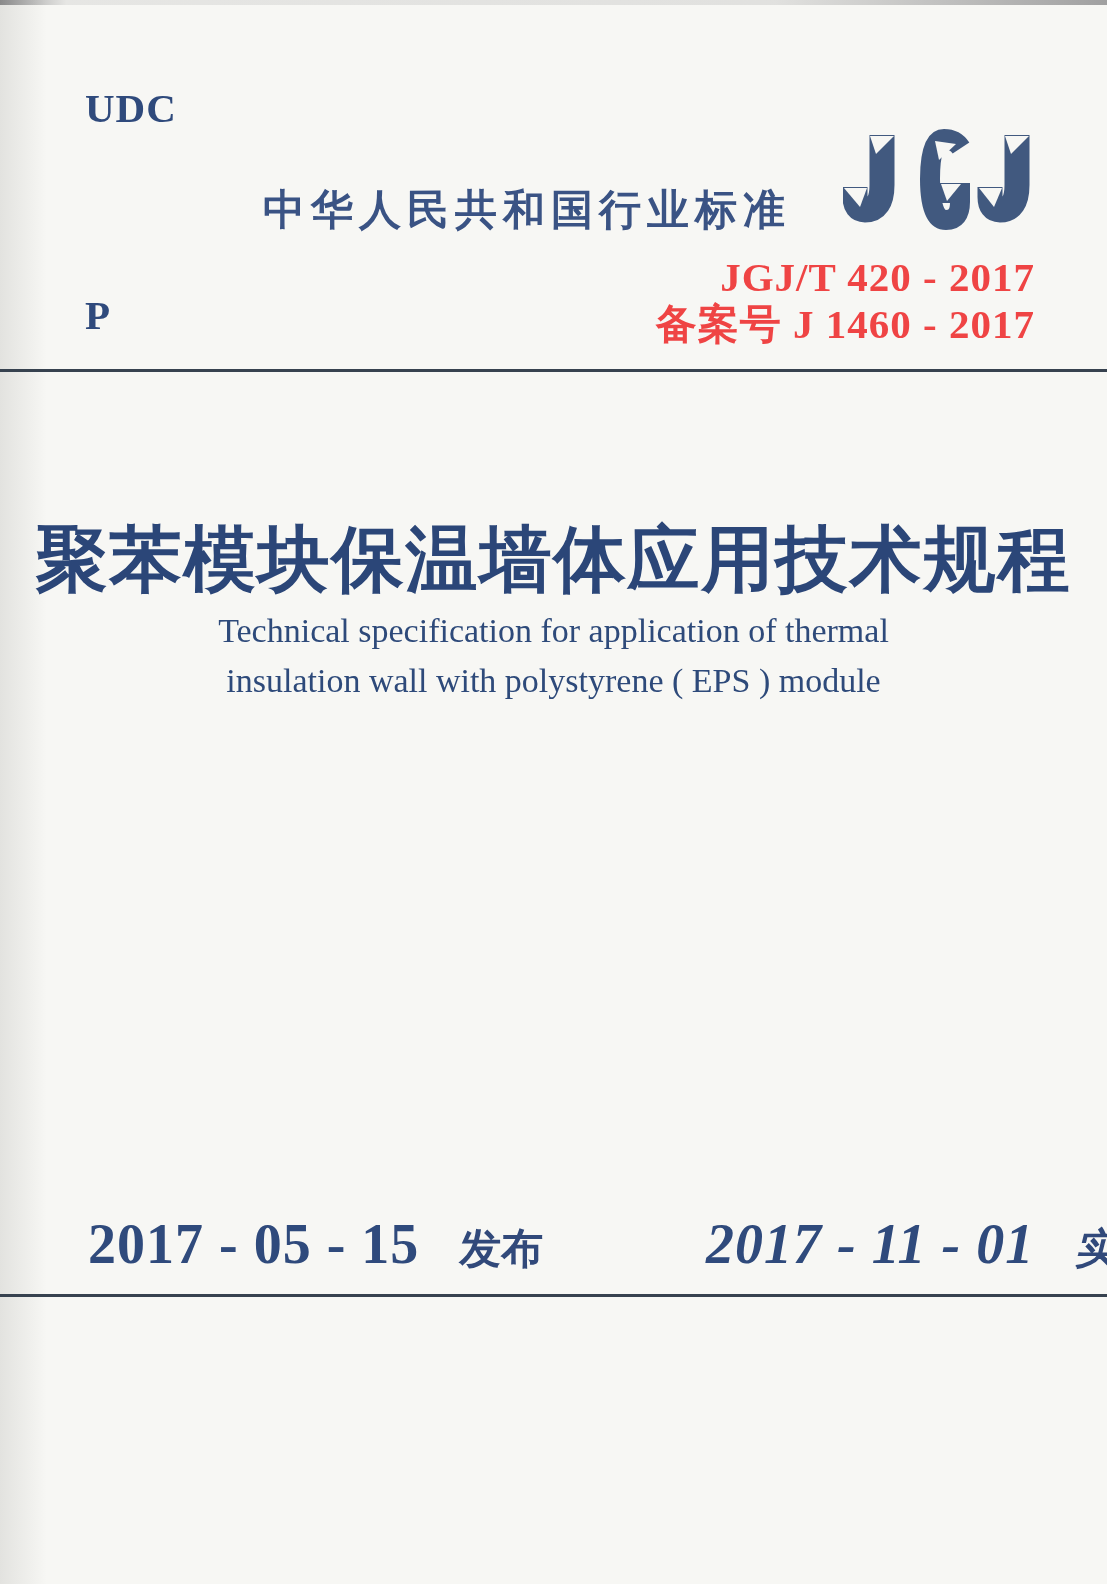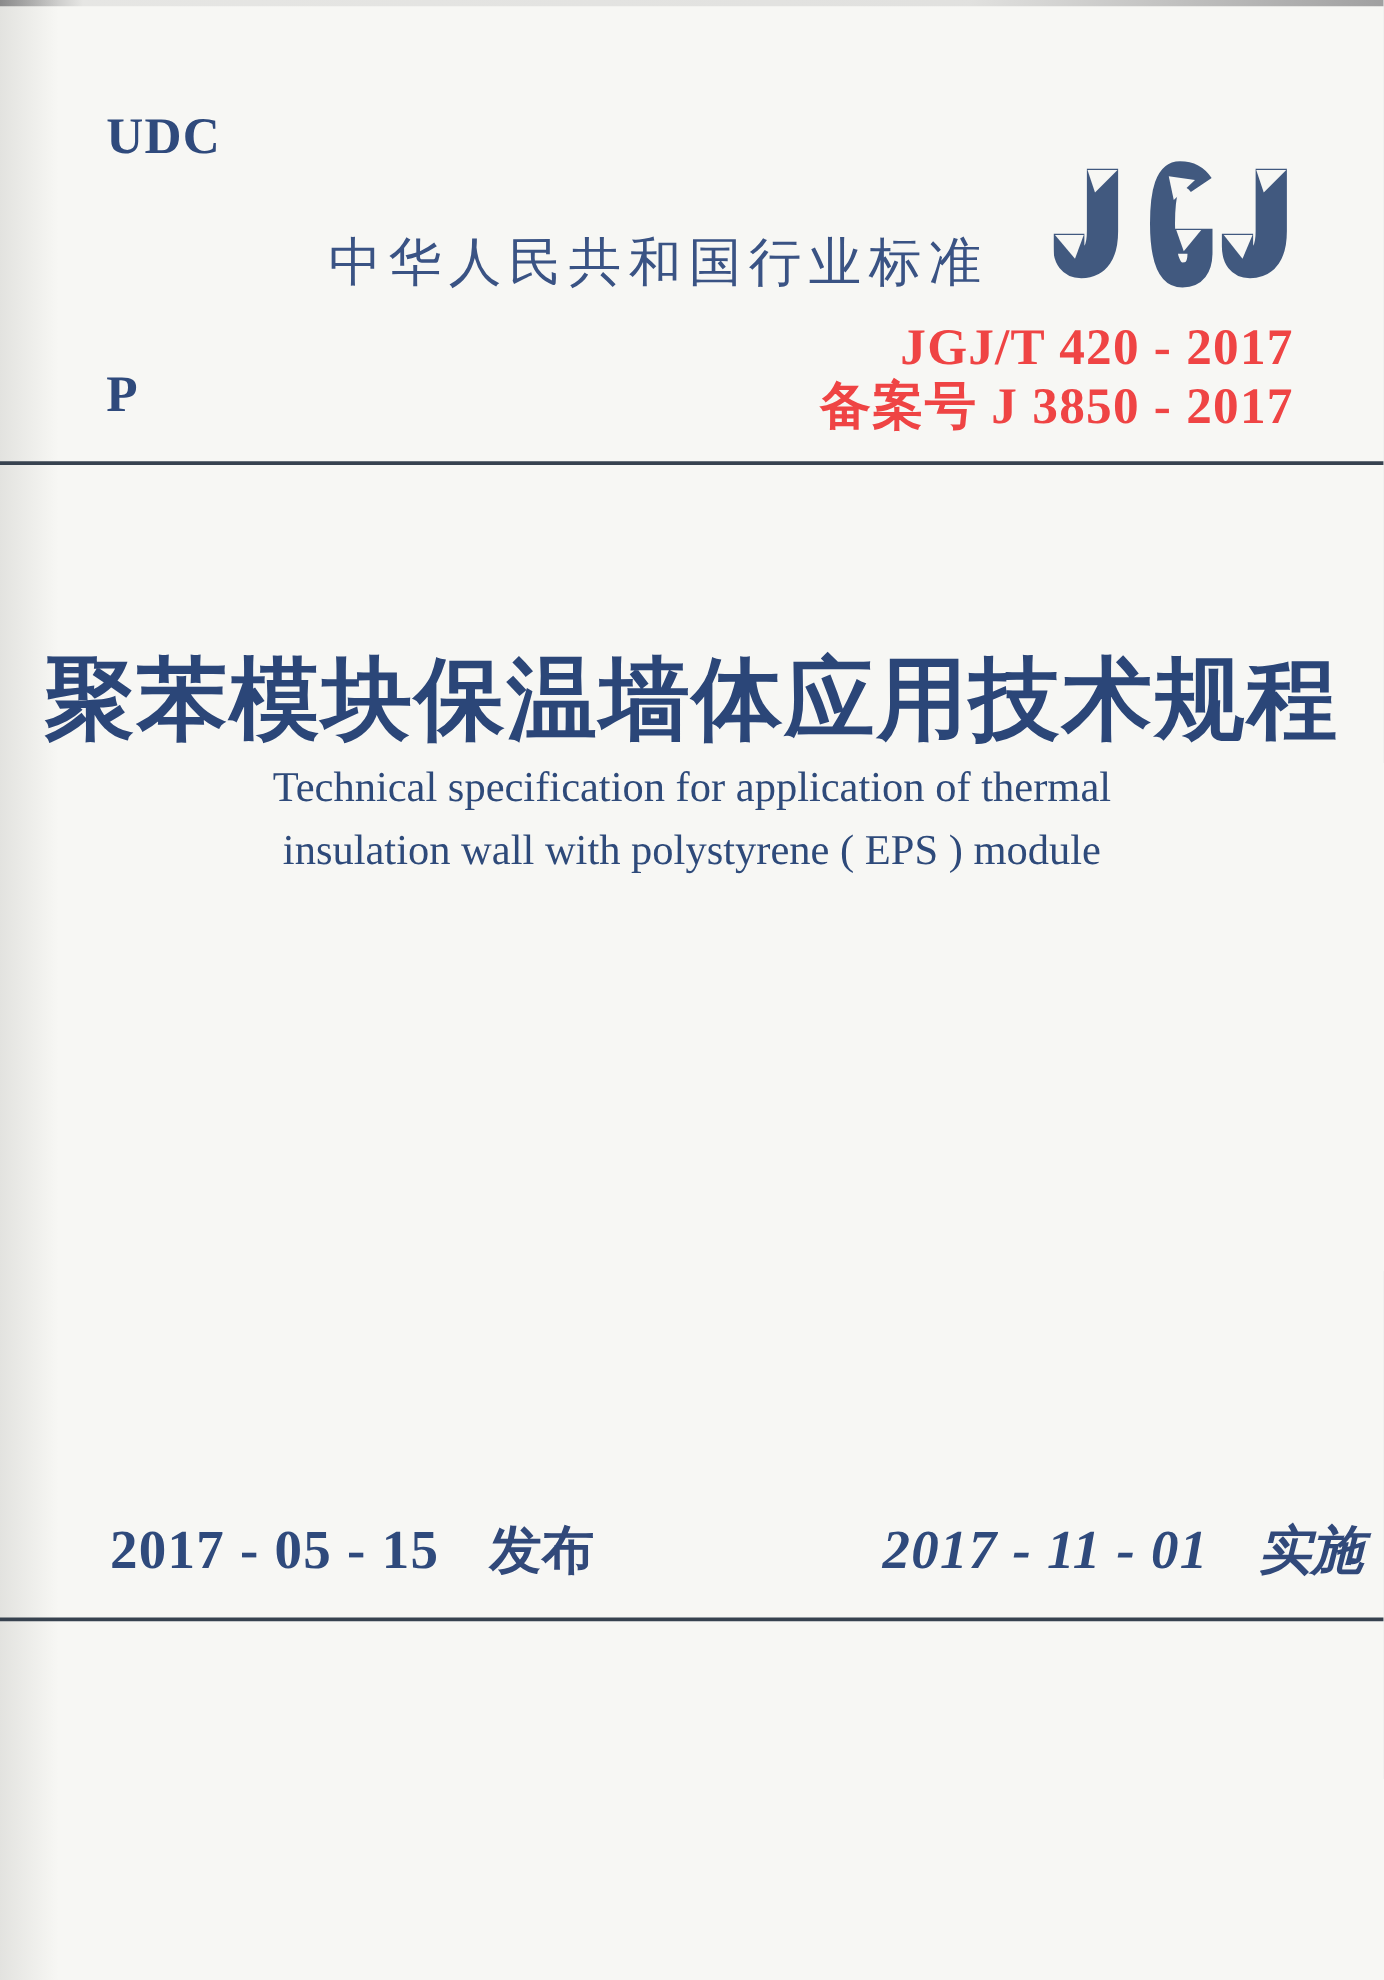--- a/index.html
+++ b/index.html
@@ -45,21 +45,21 @@
   .ptype {
     position: absolute;
     left: 85px; top: 291px;
     font-size: 41px;
     font-weight: bold;
   }
   .std-type {
     position: absolute;
     left: 263px; top: 182px;
     font-size: 42px;
-    font-weight: normal;
+    font-weight: bold;
     font-family: "Liberation Sans", "DejaVu Sans", sans-serif;
     letter-spacing: 6px;
     color: #3a5384;
   }
   .logo {
     position: absolute;
     left: 843px; top: 126px;
     width: 192px; height: 108px;
   }
   .std-numbers {
@@ -104,21 +104,21 @@
   .title-en-2 { top: 662px; }
 
   .date-group {
     position: absolute;
     top: 1212px;
     white-space: nowrap;
   }
   .date-group-left  { left: 88px; }
   .date-group-right { left: 706px; font-style: italic; }
   .date-value {
-    font-size: 44px;
+    font-size: 56px;
     font-weight: bold;
     letter-spacing: 1px;
   }
   .date-label {
     font-family: "Liberation Sans", "DejaVu Sans", sans-serif;
     font-size: 42px;
     font-weight: bold;
     margin-left: 40px;
     color: #31497a;
   }
@@ -165,21 +165,21 @@
     <polygon points="27,9 51,9 33,27" fill="#f7f7f4"></polygon>
     <polygon points="1,61 24,61 17,80" fill="#f7f7f4"></polygon>
     <polygon points="92,14 113,17 96,33" fill="#f7f7f4"></polygon>
     <polygon points="98,57 118,57 104,74" fill="#f7f7f4"></polygon>
     <polygon points="162,9 186,9 168,27" fill="#f7f7f4"></polygon>
     <polygon points="136,61 159,61 151,80" fill="#f7f7f4"></polygon>
   </svg>
 
   <div class="std-numbers">
     <div>JGJ/T 420 - 2017</div>
-    <div>备案号 J 3850 - 2017</div>
+    <div>备案号 J 1460 - 2017</div>
   </div>
 
   <div class="rule rule-top"></div>
 
   <h1 class="title-cn">聚苯模块保温墙体应用技术规程</h1>
 
   <div class="title-en title-en-1">Technical specification for application of thermal</div>
   <div class="title-en title-en-2">insulation wall with polystyrene ( EPS ) module</div>
 
   <div class="date-group date-group-left">

